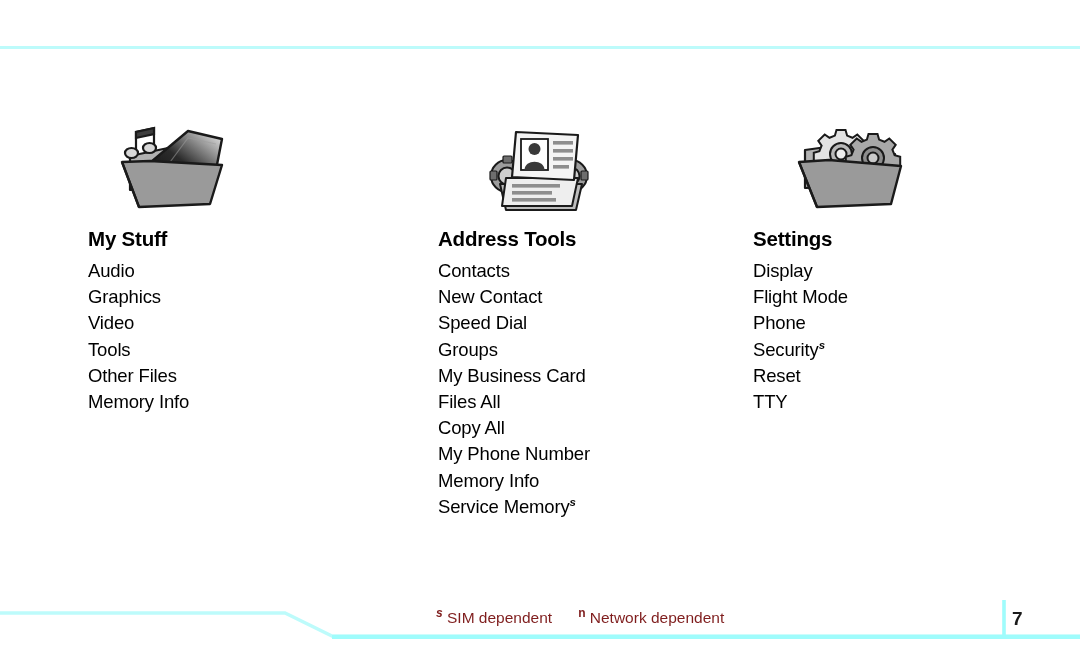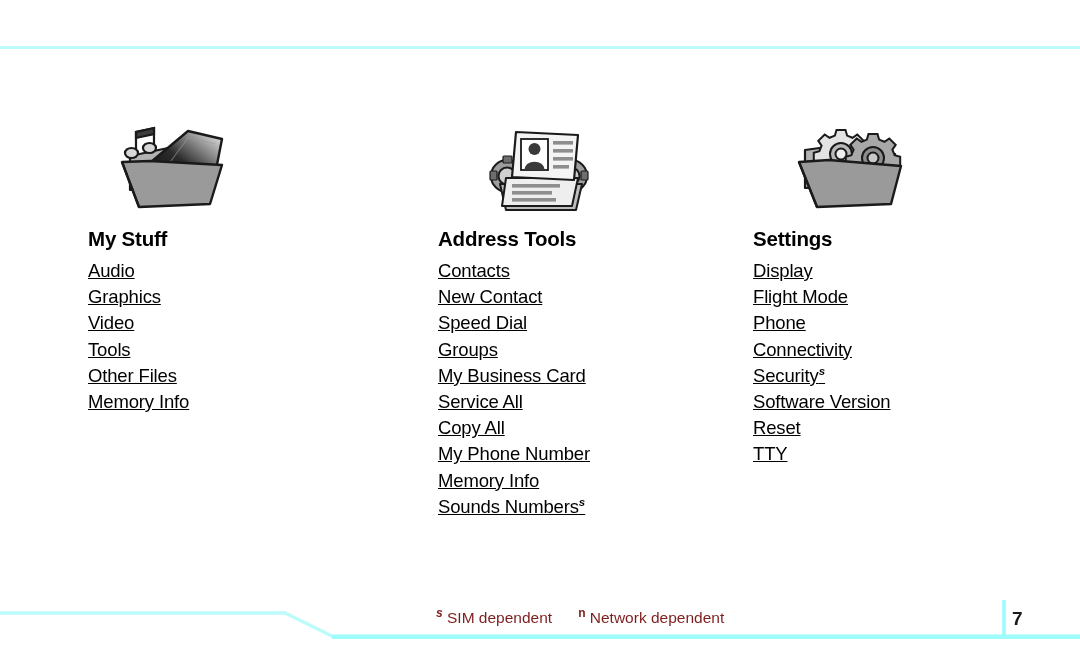--- a/index.html
+++ b/index.html
@@ -72,21 +72,20 @@
   .col-list {
     list-style: none;
     margin: 0;
     padding: 0;
   }
   .col-list li {
     font-size: 18.5px;
     line-height: 26.2px;
     letter-spacing: -0.15px;
     white-space: nowrap;
-    text-decoration: underline;
   }
 
   sup.fn {
     font-size: 11.5px;
     font-weight: bold;
     font-style: italic;
     vertical-align: super;
     line-height: 0;
     letter-spacing: 0;
   }
@@ -216,25 +215,25 @@
           </g>
         </svg>
       </div>
       <h2 class="col-title">Address Tools</h2>
       <ul class="col-list">
         <li><span>Contacts</span></li>
         <li><span>New Contact</span></li>
         <li><span>Speed Dial</span></li>
         <li><span>Groups</span></li>
         <li><span>My Business Card</span></li>
-        <li><span>Service All</span></li>
+        <li><span>Files All</span></li>
         <li><span>Copy All</span></li>
         <li><span>My Phone Number</span></li>
         <li><span>Memory Info</span></li>
-        <li><span>Sounds Numbers</span><sup class="fn">s</sup></li>
+        <li><span>Service Memory</span><sup class="fn">s</sup></li>
       </ul>
     </div>
 
     <div class="column c2">
       <div class="icon-wrap">
         <svg width="120" height="100" viewBox="0 0 120 100" aria-hidden="true">
 
           <path d="M14 32 L50 27 L104 36 L104 68 L14 70 Z" fill="#b2b2b2" stroke="#1a1a1a" stroke-width="2.2" stroke-linejoin="round"></path>
 
           <g transform="translate(50,36)">
@@ -255,23 +254,21 @@
 
           <path d="M8 44 L38 42 L110 48 L100 86 L26 89 Z" fill="#9a9a9a" stroke="#1a1a1a" stroke-width="2.4" stroke-linejoin="round"></path>
           <path d="M8 44 L26 89" fill="none" stroke="#1a1a1a" stroke-width="2.2"></path>
         </svg>
       </div>
       <h2 class="col-title">Settings</h2>
       <ul class="col-list">
         <li><span>Display</span></li>
         <li><span>Flight Mode</span></li>
         <li><span>Phone</span></li>
-        <li><span>Connectivity</span></li>
         <li><span>Security</span><sup class="fn">s</sup></li>
-        <li><span>Software Version</span></li>
         <li><span>Reset</span></li>
         <li><span>TTY</span></li>
       </ul>
     </div>
 
   </div>
 
   <div class="footnotes">
     <span class="fn-item"><sup class="fn">s</sup> <span>SIM dependent</span></span><span class="fn-item"><sup class="fn fn-n">n</sup> <span>Network dependent</span></span>
   </div>

